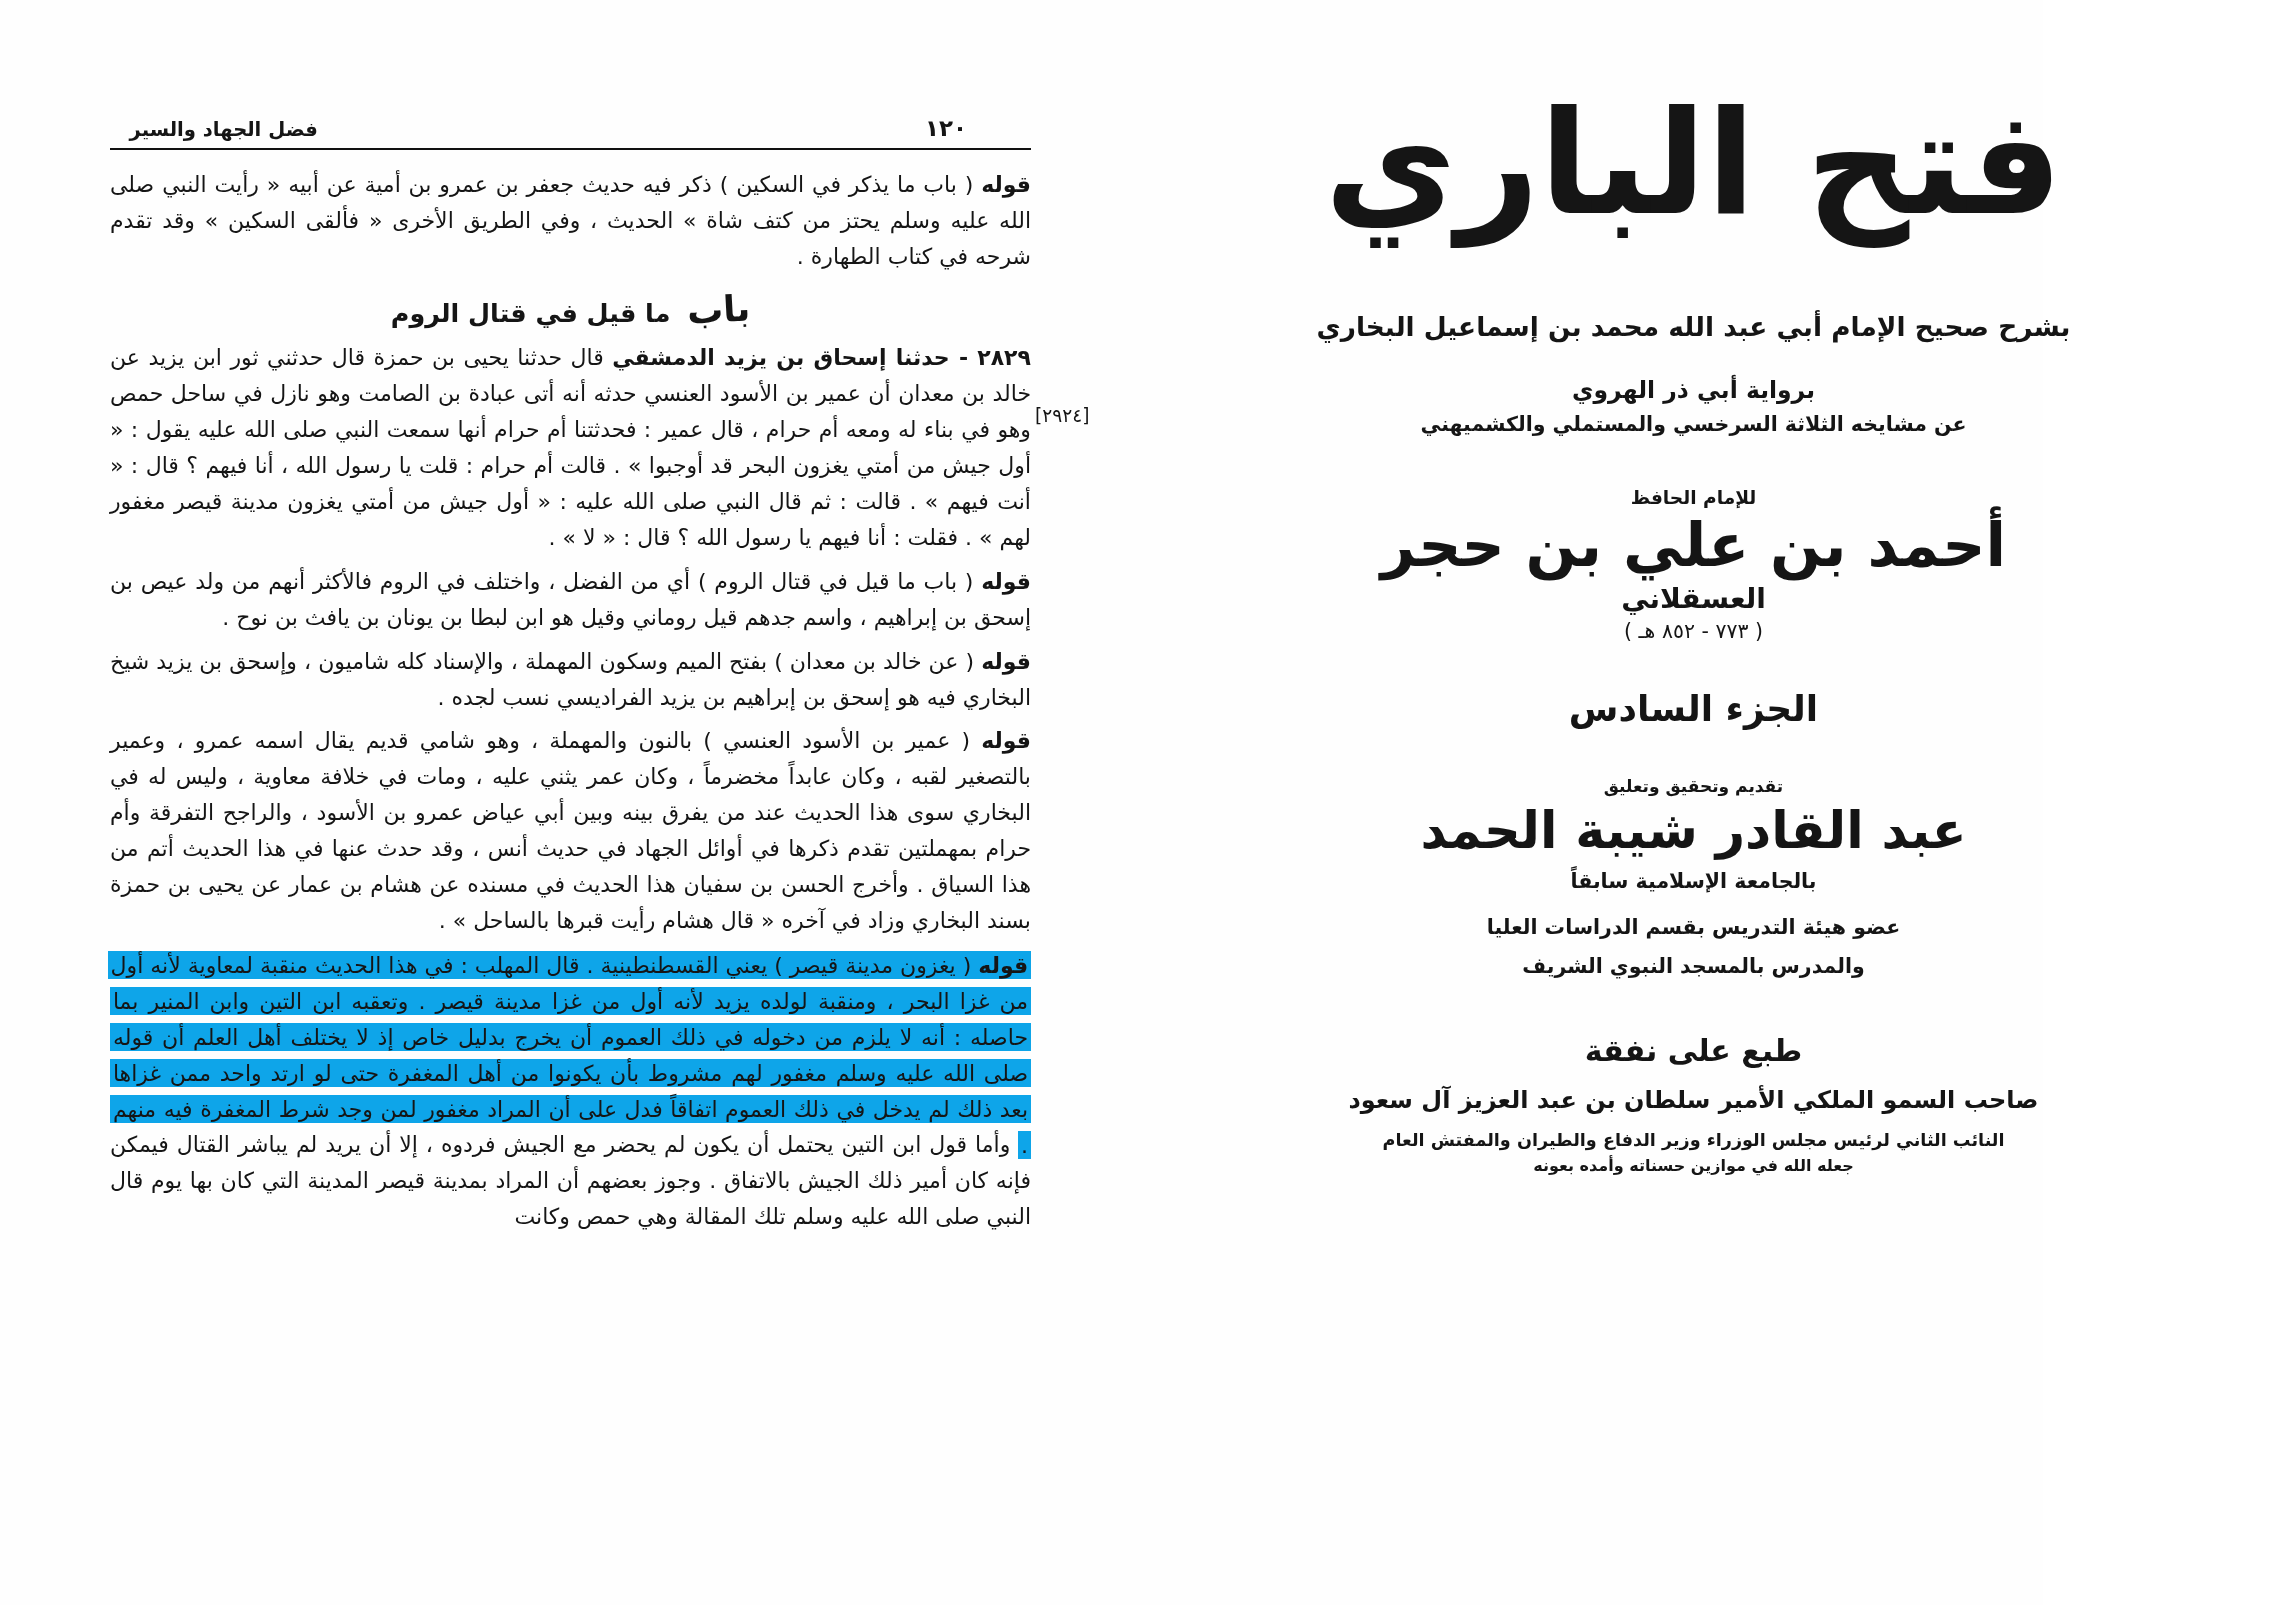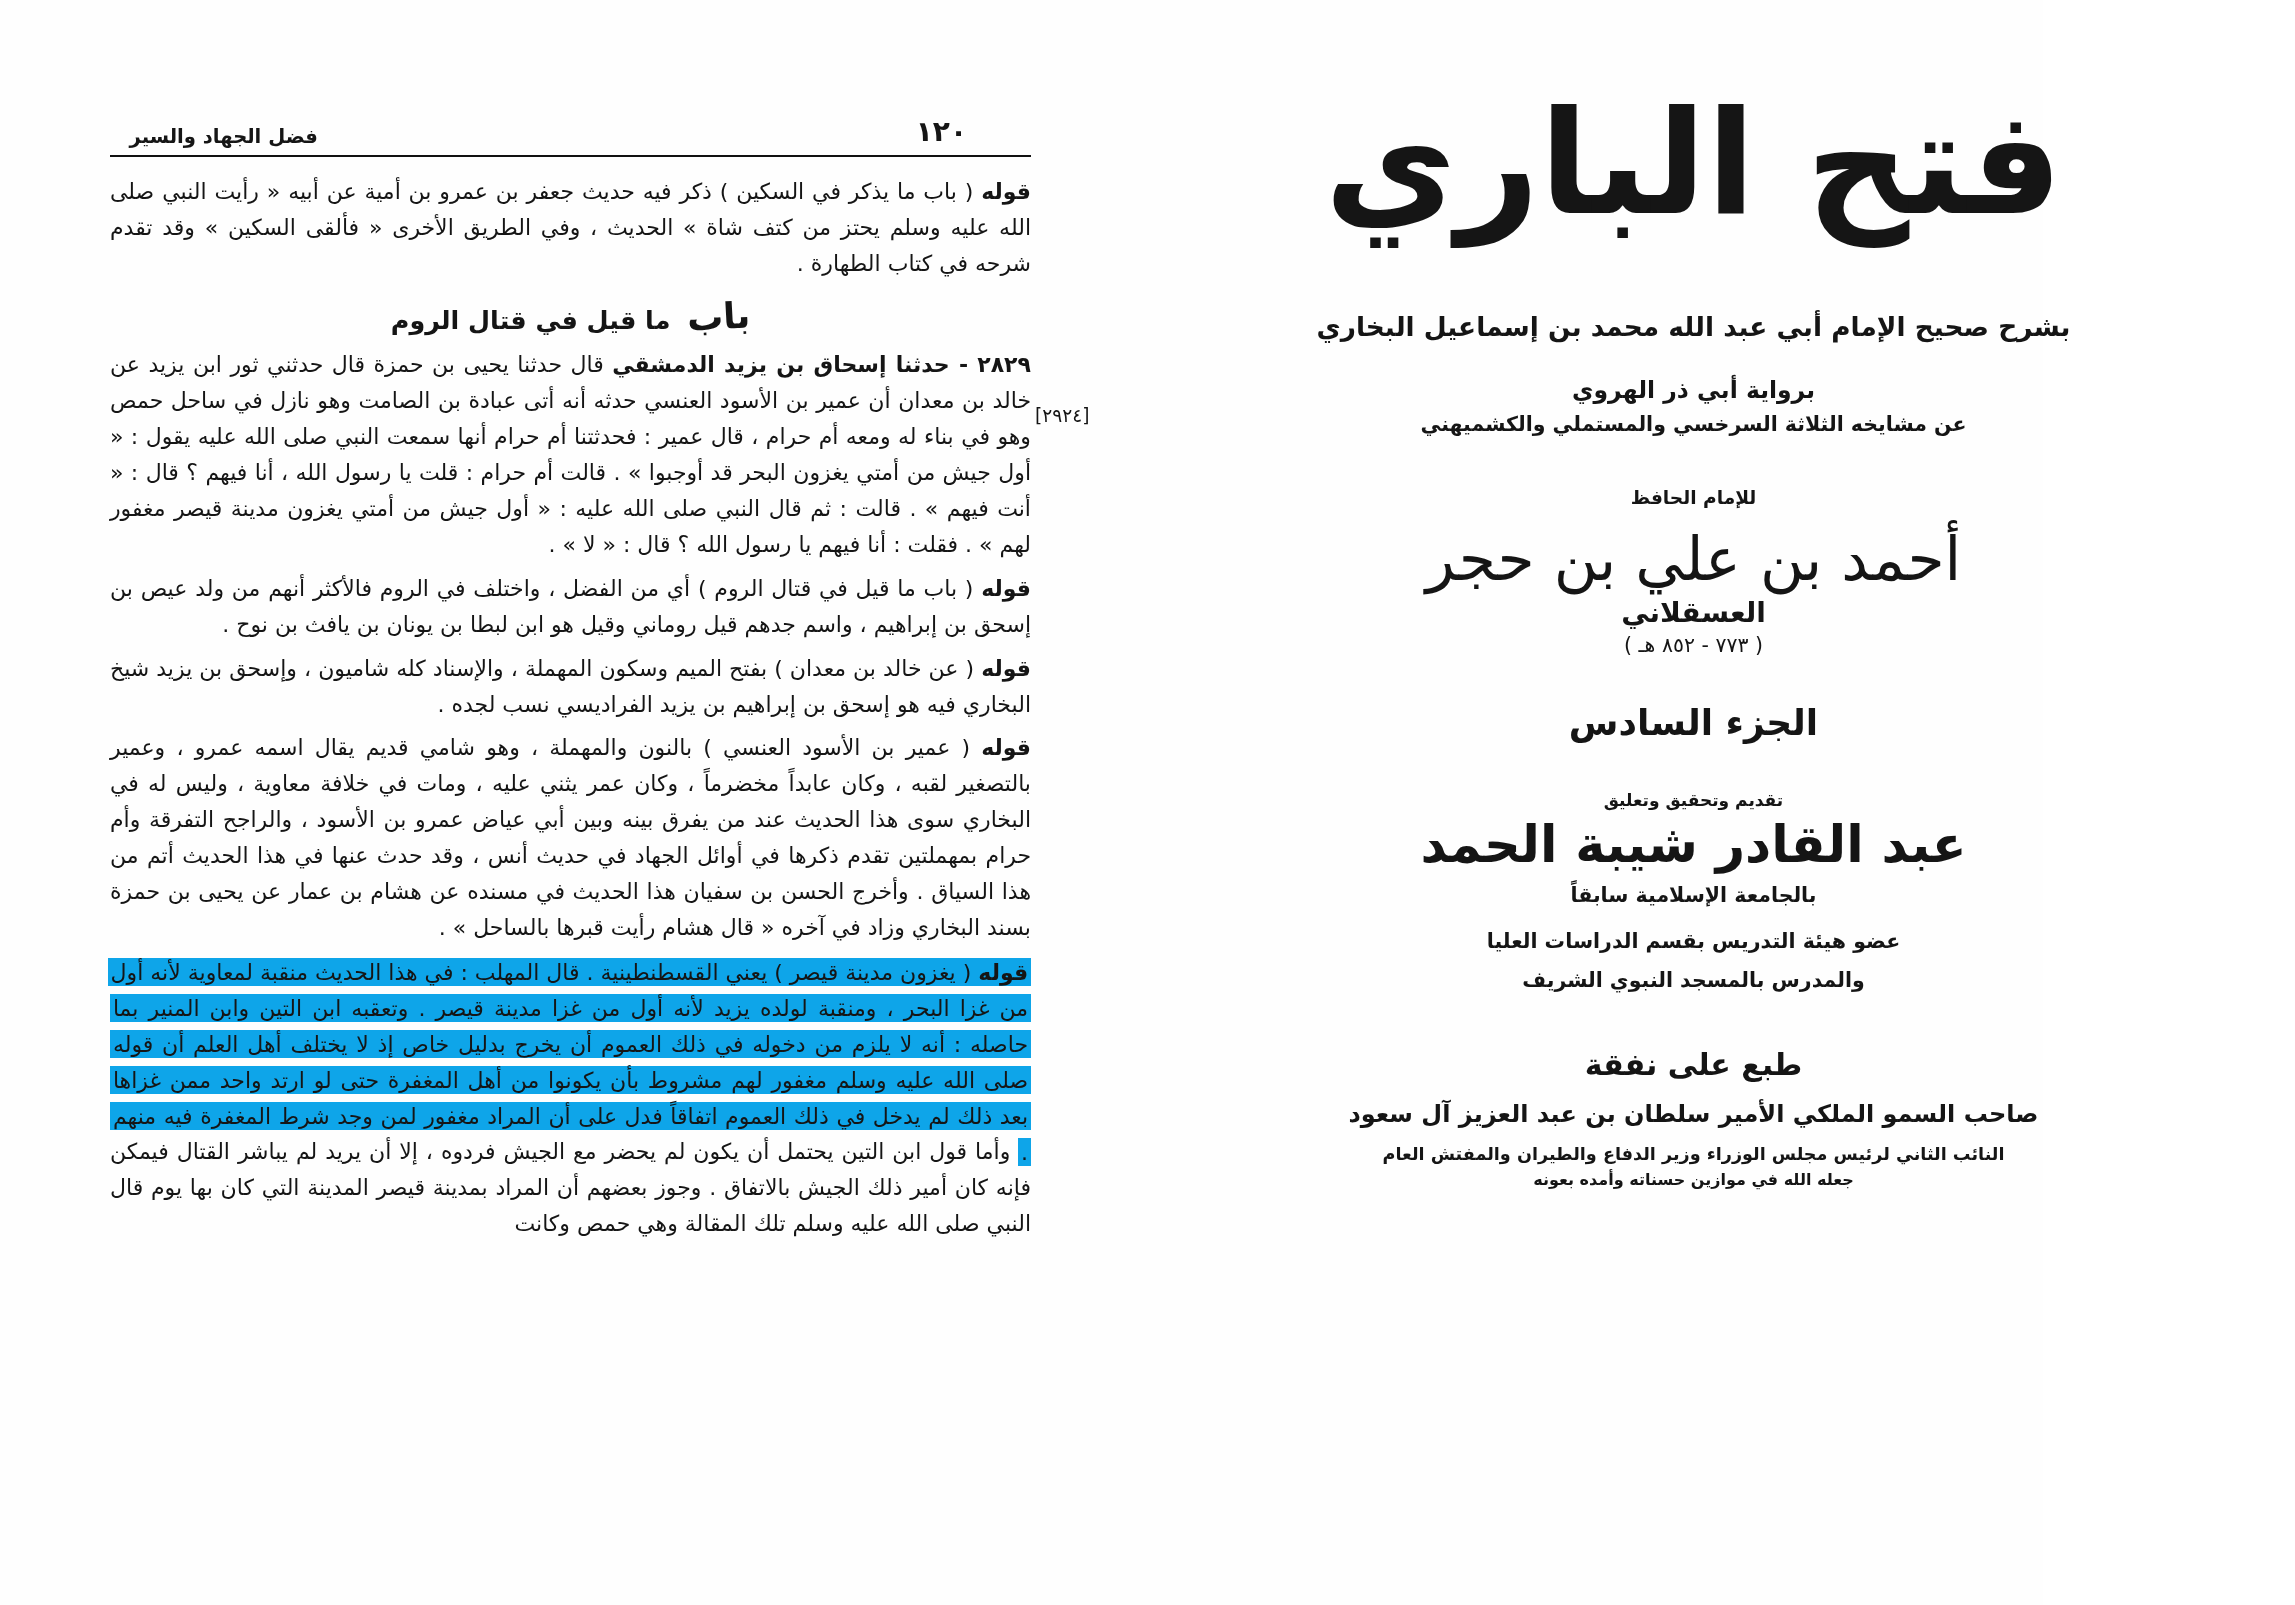--- a/index.html
+++ b/index.html
@@ -12,21 +12,21 @@
   }
   #spread { position:relative; width:2043px; height:1606px; background:#fefefe; }
 
   
   .left-page { position:absolute; left:110px; top:115px; width:921px; }
   .lp-header {
     display:flex; justify-content:space-between; align-items:flex-end;
     font-size:20.5px; font-weight:bold; padding:0 64px 0 19.6px;
   }
   .lp-header .running-title { font-size:19.6px; }
-  .lp-header .page-num { font-size:28px; letter-spacing:2px; }
+  .lp-header .page-num { font-size:23px; letter-spacing:2px; }
   .lp-rule { border:none; border-top:2px solid #111; margin-top:6.8px; width:100%; }
   .lp-body {
     direction:rtl; text-align:justify;
     font-size:22px; line-height:36px;
     margin-top:17.6px;
   }
   .para { margin-bottom:7.8px; }
   .para b { font-weight:bold; }
   .chapter { text-align:center; margin:12.7px 0 8.8px; line-height:1.2; }
   .chapter .bab { font-size:36px; font-weight:bold; transform:rotate(-3deg); display:inline-block; margin-left:16.6px; }
@@ -45,21 +45,21 @@
   
   .right-page {
     position:absolute; left:1239px; top:73px; width:909px;
     direction:rtl; text-align:center;
   }
   .book-title { font-size:144px; font-weight:bold; line-height:1.25; letter-spacing:-2px; }
   .tp-sub1 { margin-top:58px; font-size:26.4px; font-weight:bold; }
   .tp-sub2 { margin-top:34px; font-size:23.5px; font-weight:bold; }
   .tp-sub3 { margin-top:7.8px; font-size:20.5px; font-weight:bold; }
   .tp-lilimam { margin-top:51px; font-size:18.6px; font-weight:bold; }
-  .tp-author { margin-top:15px; font-size:60px; font-weight:normal; line-height:1.2; }
+  .tp-author { margin-top:1px; font-size:60px; font-weight:bold; line-height:1.2; }
   .tp-author2 { margin-top:1px; font-size:28px; font-weight:bold; }
   .tp-dates { margin-top:3.9px; font-size:20.5px; }
   .tp-volume { margin-top:45px; font-size:36px; font-weight:bold; }
   .tp-editor-intro { margin-top:47px; font-size:17px; font-weight:bold; }
   .tp-editor { margin-top:2.9px; font-size:51px; font-weight:bold; line-height:1.25; }
   .tp-editor-line { font-size:20.5px; font-weight:bold; line-height:1.9; }
   .tp-editor-line.first { margin-top:6.8px; }
   .tp-print { margin-top:47px; font-size:30px; font-weight:bold; }
   .tp-patron { margin-top:16.6px; font-size:24px; font-weight:bold; line-height:1.3; }
   .tp-patron-title { margin-top:14.7px; font-size:17.6px; font-weight:bold; }

